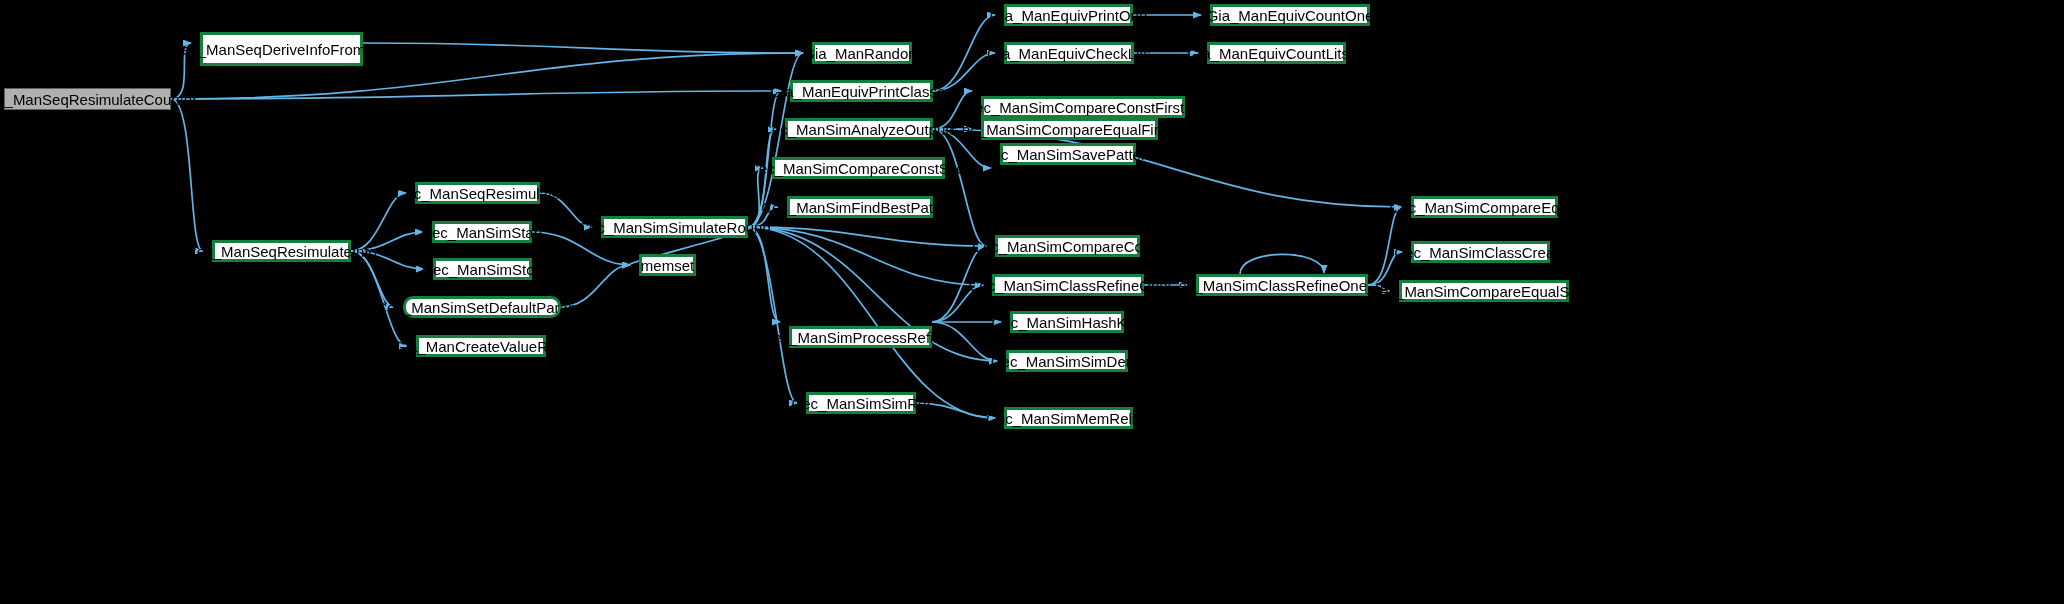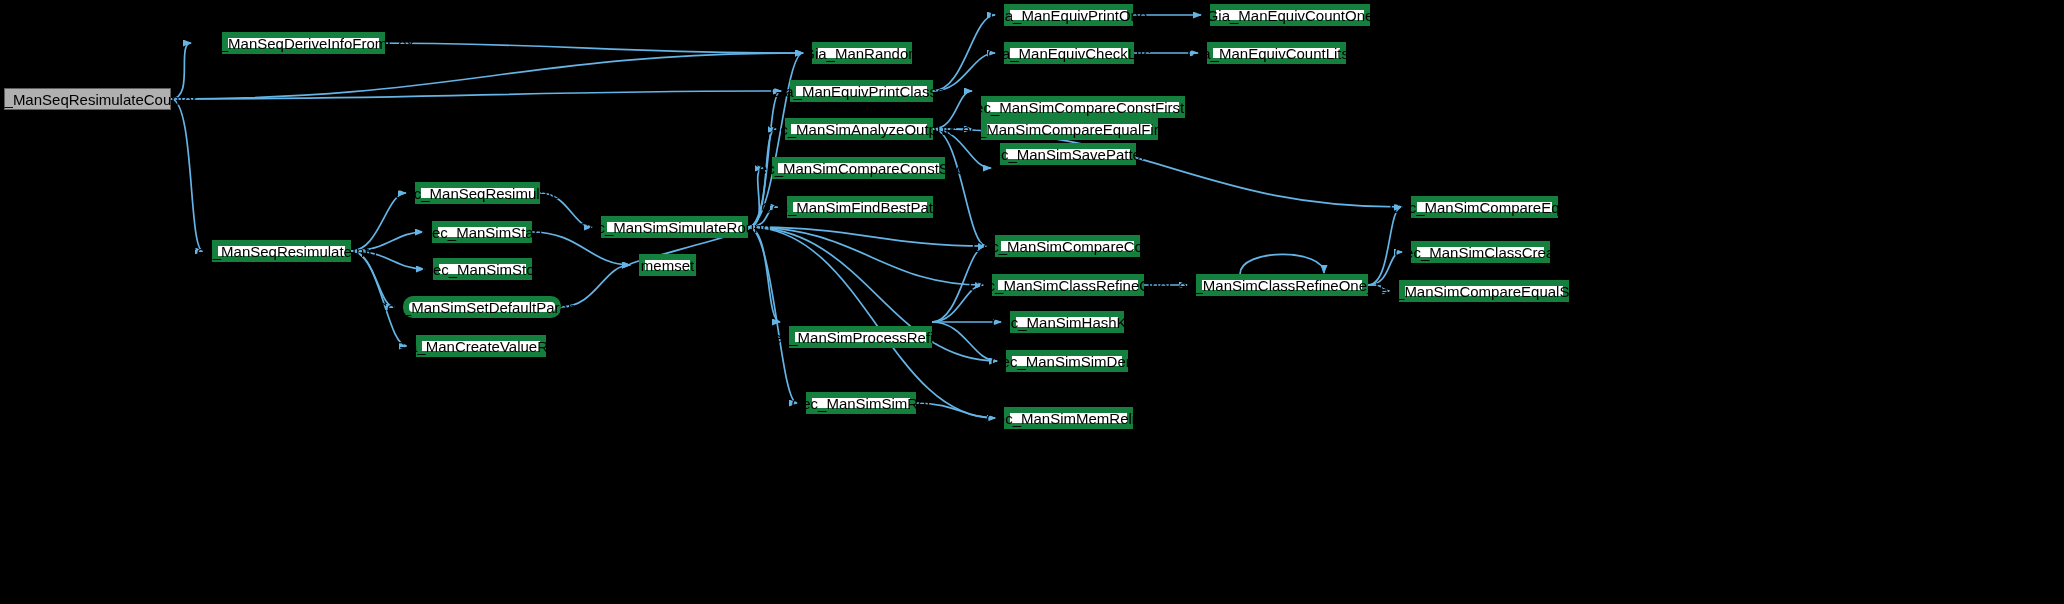--- a/index.html
+++ b/index.html
@@ -1,19 +1,19 @@
 <!DOCTYPE html>
 <html><head>
 <meta charset="utf-8">
 <style>
   html,body{margin:0;padding:0;background:#000;}
   #canvas{position:relative;width:2064px;height:604px;background:#000;
           font-family:"Liberation Sans","DejaVu Sans",sans-serif;overflow:hidden;}
   #edges{position:absolute;left:0;top:0;width:2064px;height:604px;}
-  .node{position:absolute;box-sizing:border-box;background:#ffffff;border:6px solid #15803d;
+  .node{position:absolute;box-sizing:border-box;background:#ffffff;border:3px solid #15803d;
         color:#000;font-size:15px;line-height:1;display:flex;align-items:center;
         justify-content:center;white-space:nowrap;padding:0 7px;z-index:5;}
   .node.root{background:#b0b0b0;border:1px solid #606060;}
 </style>
 </head>
 <body>
 
 <div id="canvas">
   <svg id="edges" viewBox="0 0 2064 604" xmlns="http://www.w3.org/2000/svg">
     <defs>
@@ -65,21 +65,21 @@
         <path d="M1240,274 C1240,248 1324,248 1324,273" marker-end="url(#ah)"></path>
         <path d="M1368,285 C1392,285 1387,207 1402,207" marker-end="url(#ah)"></path>
         <path d="M1368,285 C1392,285 1387,252 1402,252" marker-end="url(#ah)"></path>
         <path d="M1368,285 C1392,285 1375,291 1390,291" marker-end="url(#ah)"></path>
       </g>
   </svg>
   <div id="node-layer">
       <div class="node root" style="left: 4px; top: 88px; width: 167px; height: 22px;">
         <span>Cec_ManSeqResimulateCounter</span>
       </div>
-      <div class="node" style="left: 200px; top: 32px; width: 163px; height: 22px; margin-left: 22px;">
+      <div class="node" style="left: 200px; top: 32px; width: 163px; height: 34px;">
         <span>Cec_ManSeqDeriveInfoFromCex</span>
       </div>
       <div class="node" style="left: 212px; top: 240px; width: 139px; height: 22px;">
         <span>Cec_ManSeqResimulateInfo</span>
       </div>
       <div class="node" style="left: 415px; top: 182px; width: 125px; height: 22px;">
         <span>Cec_ManSeqResimulate</span>
       </div>
       <div class="node" style="left: 432px; top: 221px; width: 100px; height: 22px;">
         <span>Cec_ManSimStart</span>

